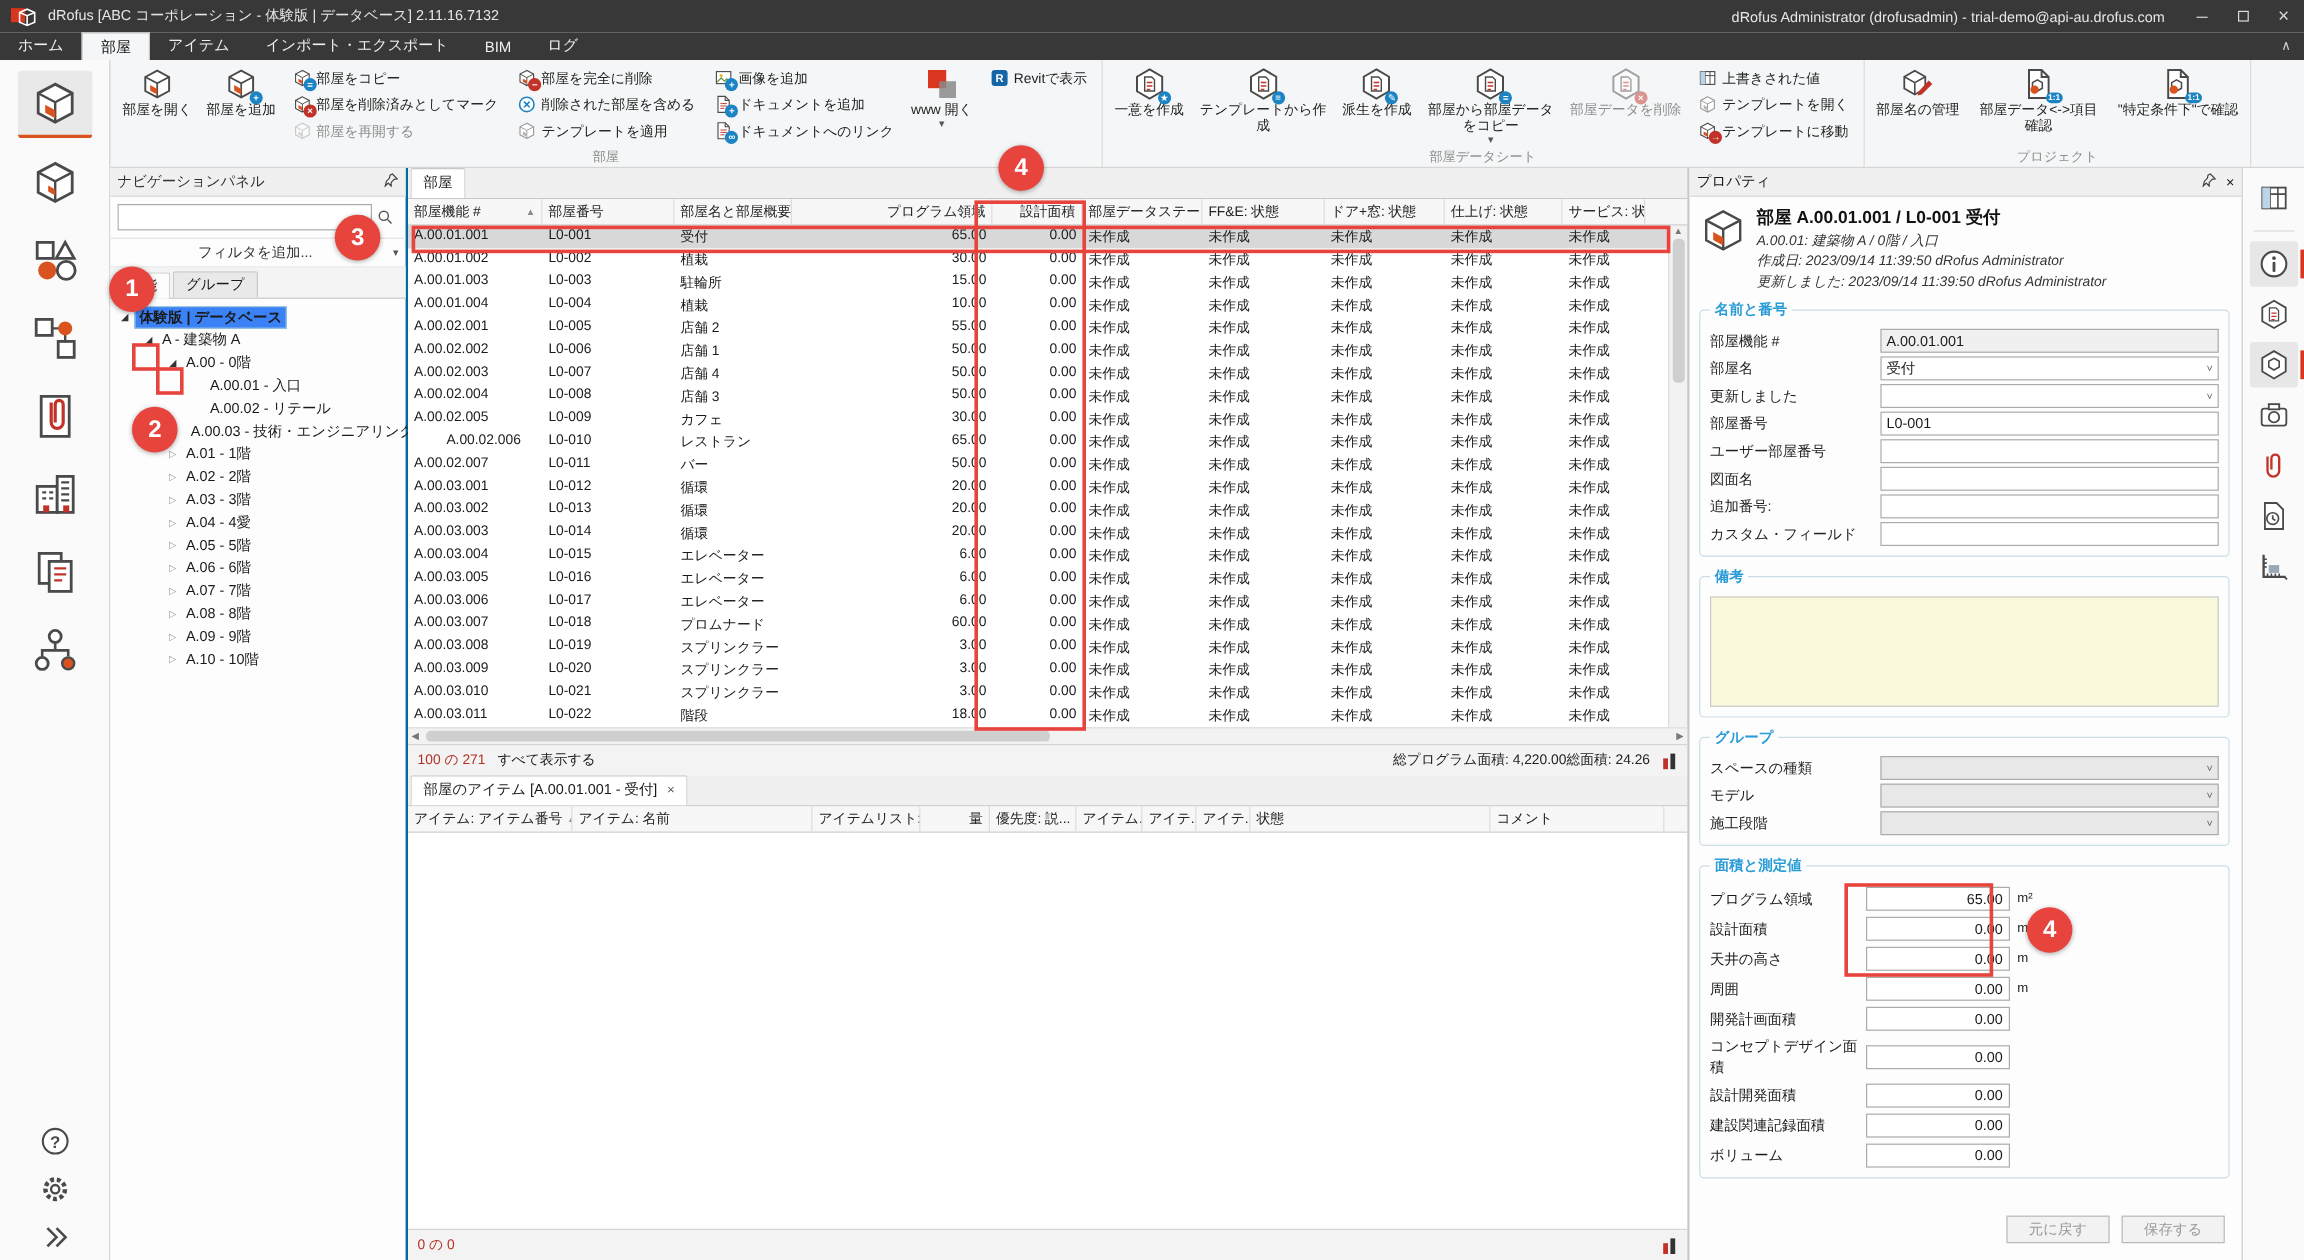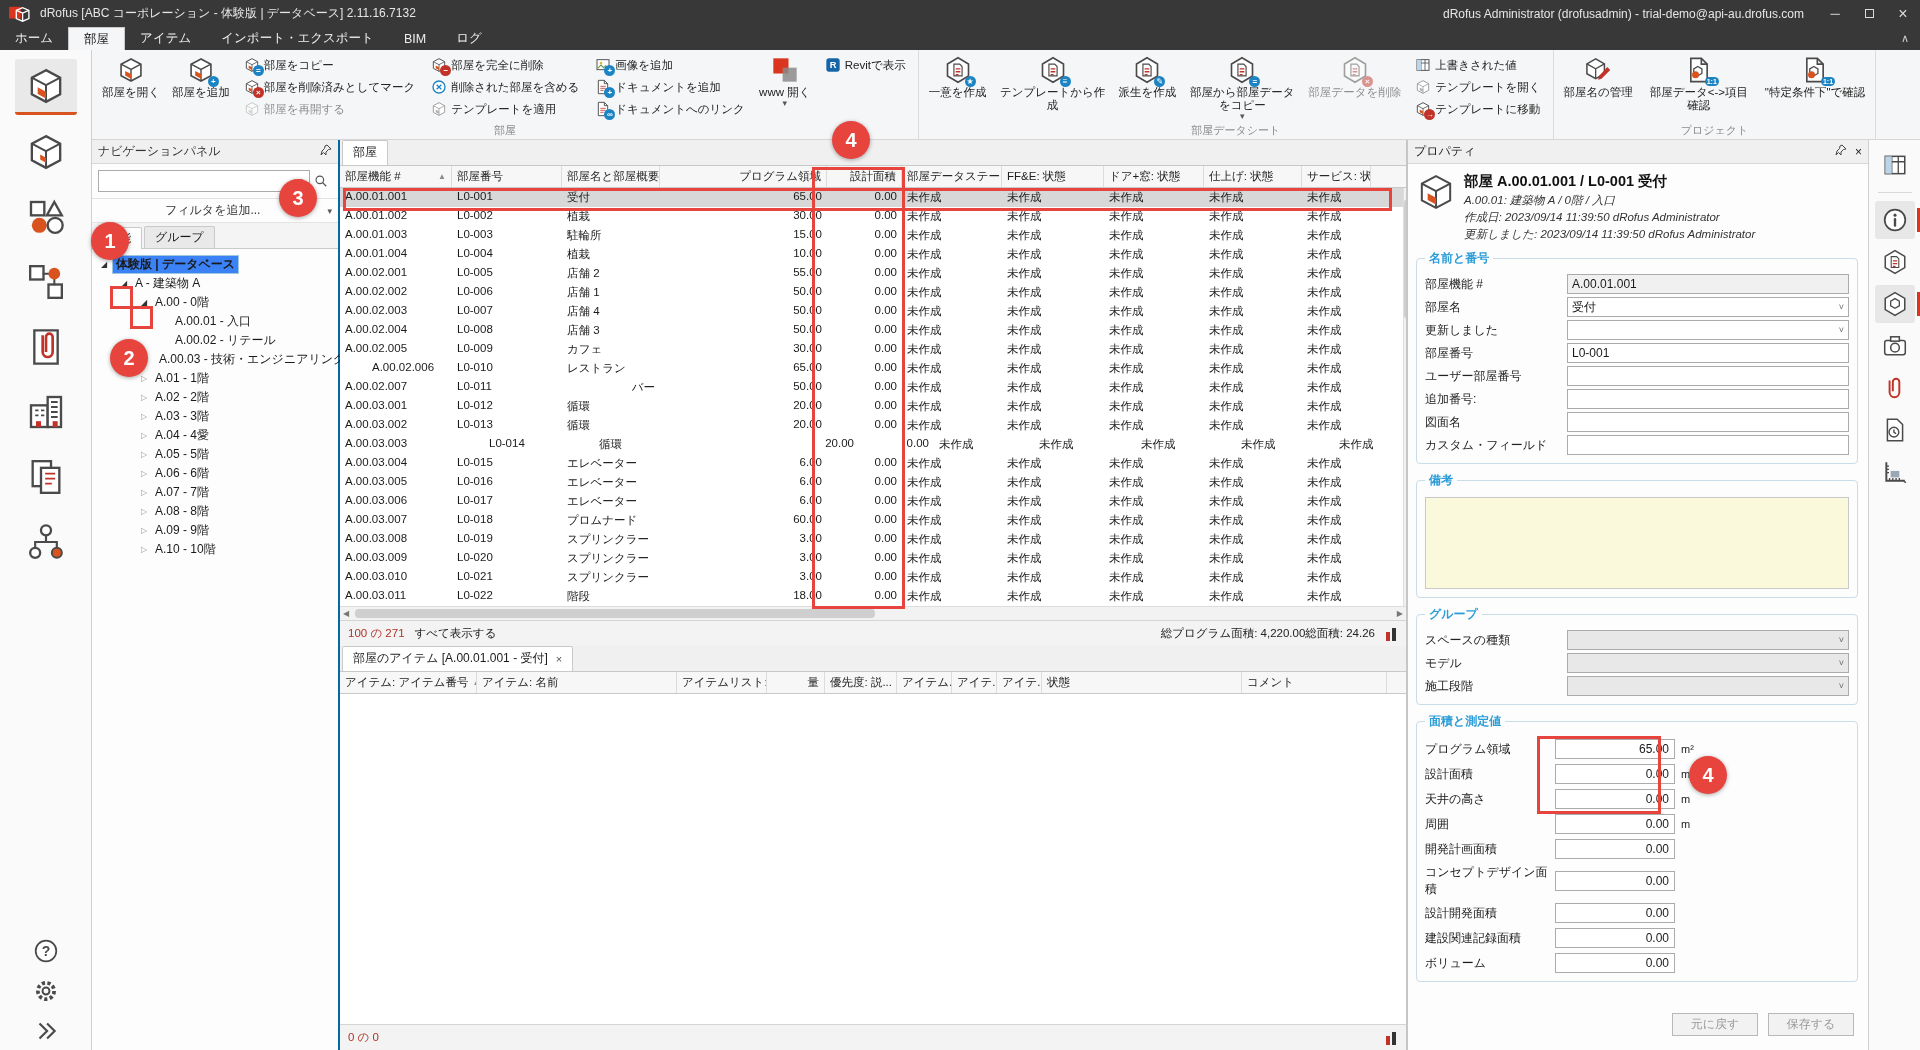--- a/index.html
+++ b/index.html
@@ -809,21 +809,21 @@
               <div class="td right" style="width: 75px; flex: 0 0 75px;">0.00</div>
               <div class="td" style="width: 100px; flex: 0 0 100px;">未作成</div>
               <div class="td" style="width: 102px; flex: 0 0 102px;">未作成</div>
               <div class="td" style="width: 100px; flex: 0 0 100px;">未作成</div>
               <div class="td" style="width: 98px; flex: 0 0 98px;">未作成</div>
               <div class="td" style="width: 69px; flex: 0 0 69px;">未作成</div>
             </div>
             <div class="trow">
               <div class="td" style="width: 112px; flex: 0 0 112px;">A.00.02.007</div>
               <div class="td" style="width: 110px; flex: 0 0 110px;">L0-011</div>
-              <div class="td" style="width: 98px; flex: 0 0 98px; text-align: right;">バー</div>
+              <div class="td" style="width: 98px; flex: 0 0 98px;">バー</div>
               <div class="td right" style="width: 167px; flex: 0 0 167px;">50.00</div>
               <div class="td right" style="width: 75px; flex: 0 0 75px;">0.00</div>
               <div class="td" style="width: 100px; flex: 0 0 100px;">未作成</div>
               <div class="td" style="width: 102px; flex: 0 0 102px;">未作成</div>
               <div class="td" style="width: 100px; flex: 0 0 100px;">未作成</div>
               <div class="td" style="width: 98px; flex: 0 0 98px;">未作成</div>
               <div class="td" style="width: 69px; flex: 0 0 69px;">未作成</div>
             </div>
             <div class="trow">
               <div class="td" style="width: 112px; flex: 0 0 112px;">A.00.03.001</div>
@@ -844,21 +844,21 @@
               <div class="td right" style="width: 167px; flex: 0 0 167px;">20.00</div>
               <div class="td right" style="width: 75px; flex: 0 0 75px;">0.00</div>
               <div class="td" style="width: 100px; flex: 0 0 100px;">未作成</div>
               <div class="td" style="width: 102px; flex: 0 0 102px;">未作成</div>
               <div class="td" style="width: 100px; flex: 0 0 100px;">未作成</div>
               <div class="td" style="width: 98px; flex: 0 0 98px;">未作成</div>
               <div class="td" style="width: 69px; flex: 0 0 69px;">未作成</div>
             </div>
             <div class="trow">
               <div class="td" style="width: 112px; flex: 0 0 112px;">A.00.03.003</div>
-              <div class="td" style="width: 110px; flex: 0 0 110px; margin-left: 32px;">L0-014</div>
+              <div class="td" style="width: 110px; flex: 0 0 110px;">L0-014</div>
               <div class="td" style="width: 98px; flex: 0 0 98px;">循環</div>
               <div class="td right" style="width: 167px; flex: 0 0 167px;">20.00</div>
               <div class="td right" style="width: 75px; flex: 0 0 75px;">0.00</div>
               <div class="td" style="width: 100px; flex: 0 0 100px;">未作成</div>
               <div class="td" style="width: 102px; flex: 0 0 102px;">未作成</div>
               <div class="td" style="width: 100px; flex: 0 0 100px;">未作成</div>
               <div class="td" style="width: 98px; flex: 0 0 98px;">未作成</div>
               <div class="td" style="width: 69px; flex: 0 0 69px;">未作成</div>
             </div>
             <div class="trow">
@@ -1086,27 +1086,27 @@
                   <span>L0-001</span>
                 </span>
               </div>
               <div class="frow">
                 <span class="flab">ユーザー部屋番号</span>
                 <span class="fctl">
                   <span></span>
                 </span>
               </div>
               <div class="frow">
-                <span class="flab">追加番号:</span>
+                <span class="flab">図面名</span>
                 <span class="fctl">
                   <span></span>
                 </span>
               </div>
               <div class="frow">
-                <span class="flab">図面名</span>
+                <span class="flab">追加番号:</span>
                 <span class="fctl">
                   <span></span>
                 </span>
               </div>
               <div class="frow">
                 <span class="flab">カスタム・フィールド</span>
                 <span class="fctl">
                   <span></span>
                 </span>
               </div>

